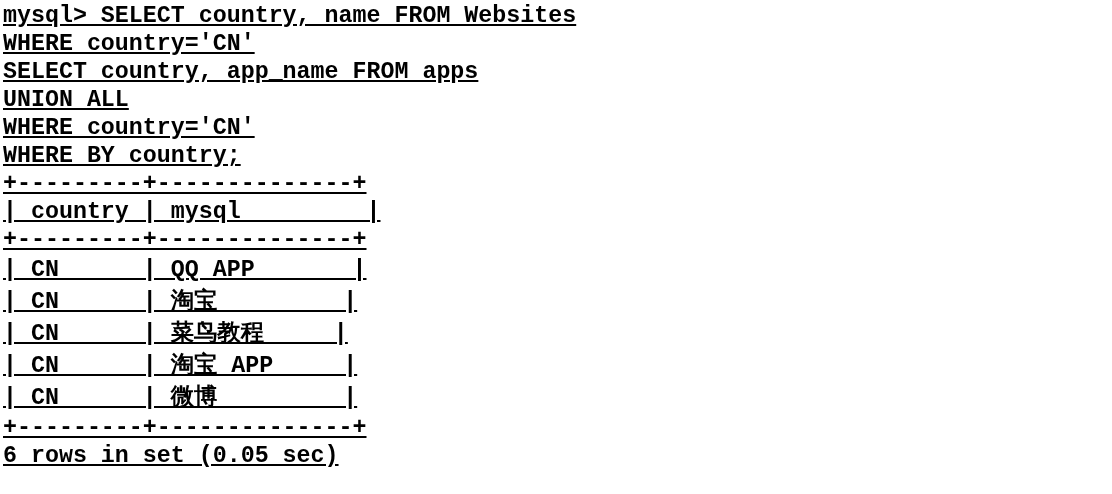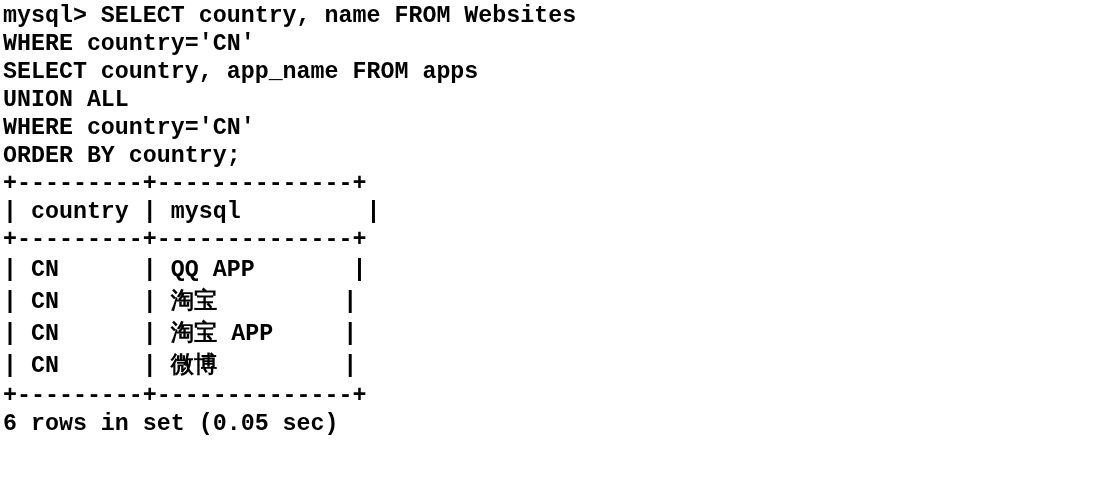--- a/index.html
+++ b/index.html
@@ -12,20 +12,21 @@
     width: 1112px;
     height: 494px;
     background: #ffffff;
     color: #000000;
     overflow: hidden;
     box-sizing: border-box;
     padding: 2px 16px 0 3px;
     font-family: "Liberation Mono", "DejaVu Sans Mono", monospace;
     font-weight: bold;
     font-size: 23.3px;
+    text-decoration: underline;
   }
   .line {
     margin: 0;
     padding: 0;
     white-space: pre;
     font-family: inherit;
     font-size: inherit;
     font-weight: inherit;
     line-height: 28px;
   }
@@ -35,26 +36,27 @@
 </style>
 </head>
 <body>
 
 <div class="screen">
   <pre class="line">mysql&gt; SELECT country, name FROM Websites</pre>
   <pre class="line">WHERE country='CN'</pre>
   <pre class="line">SELECT country, app_name FROM apps</pre>
   <pre class="line">UNION ALL</pre>
   <pre class="line">WHERE country='CN'</pre>
-  <pre class="line">ORDER BY country;</pre>
+  <pre class="line">WHERE BY country;</pre>
 
   <pre class="line">+---------+--------------+</pre>
   <pre class="line">| country | mysql         |</pre>
   <pre class="line">+---------+--------------+</pre>
 
   <pre class="line cjk-row">| CN      | QQ APP       |</pre>
   <pre class="line cjk-row">| CN      | 淘宝         |</pre>
+  <pre class="line cjk-row">| CN      | 菜鸟教程     |</pre>
   <pre class="line cjk-row">| CN      | 淘宝 APP     |</pre>
   <pre class="line cjk-row">| CN      | 微博         |</pre>
 
   <pre class="line">+---------+--------------+</pre>
   <pre class="line">6 rows in set (0.05 sec)</pre>
 </div>
 
 </body></html>

